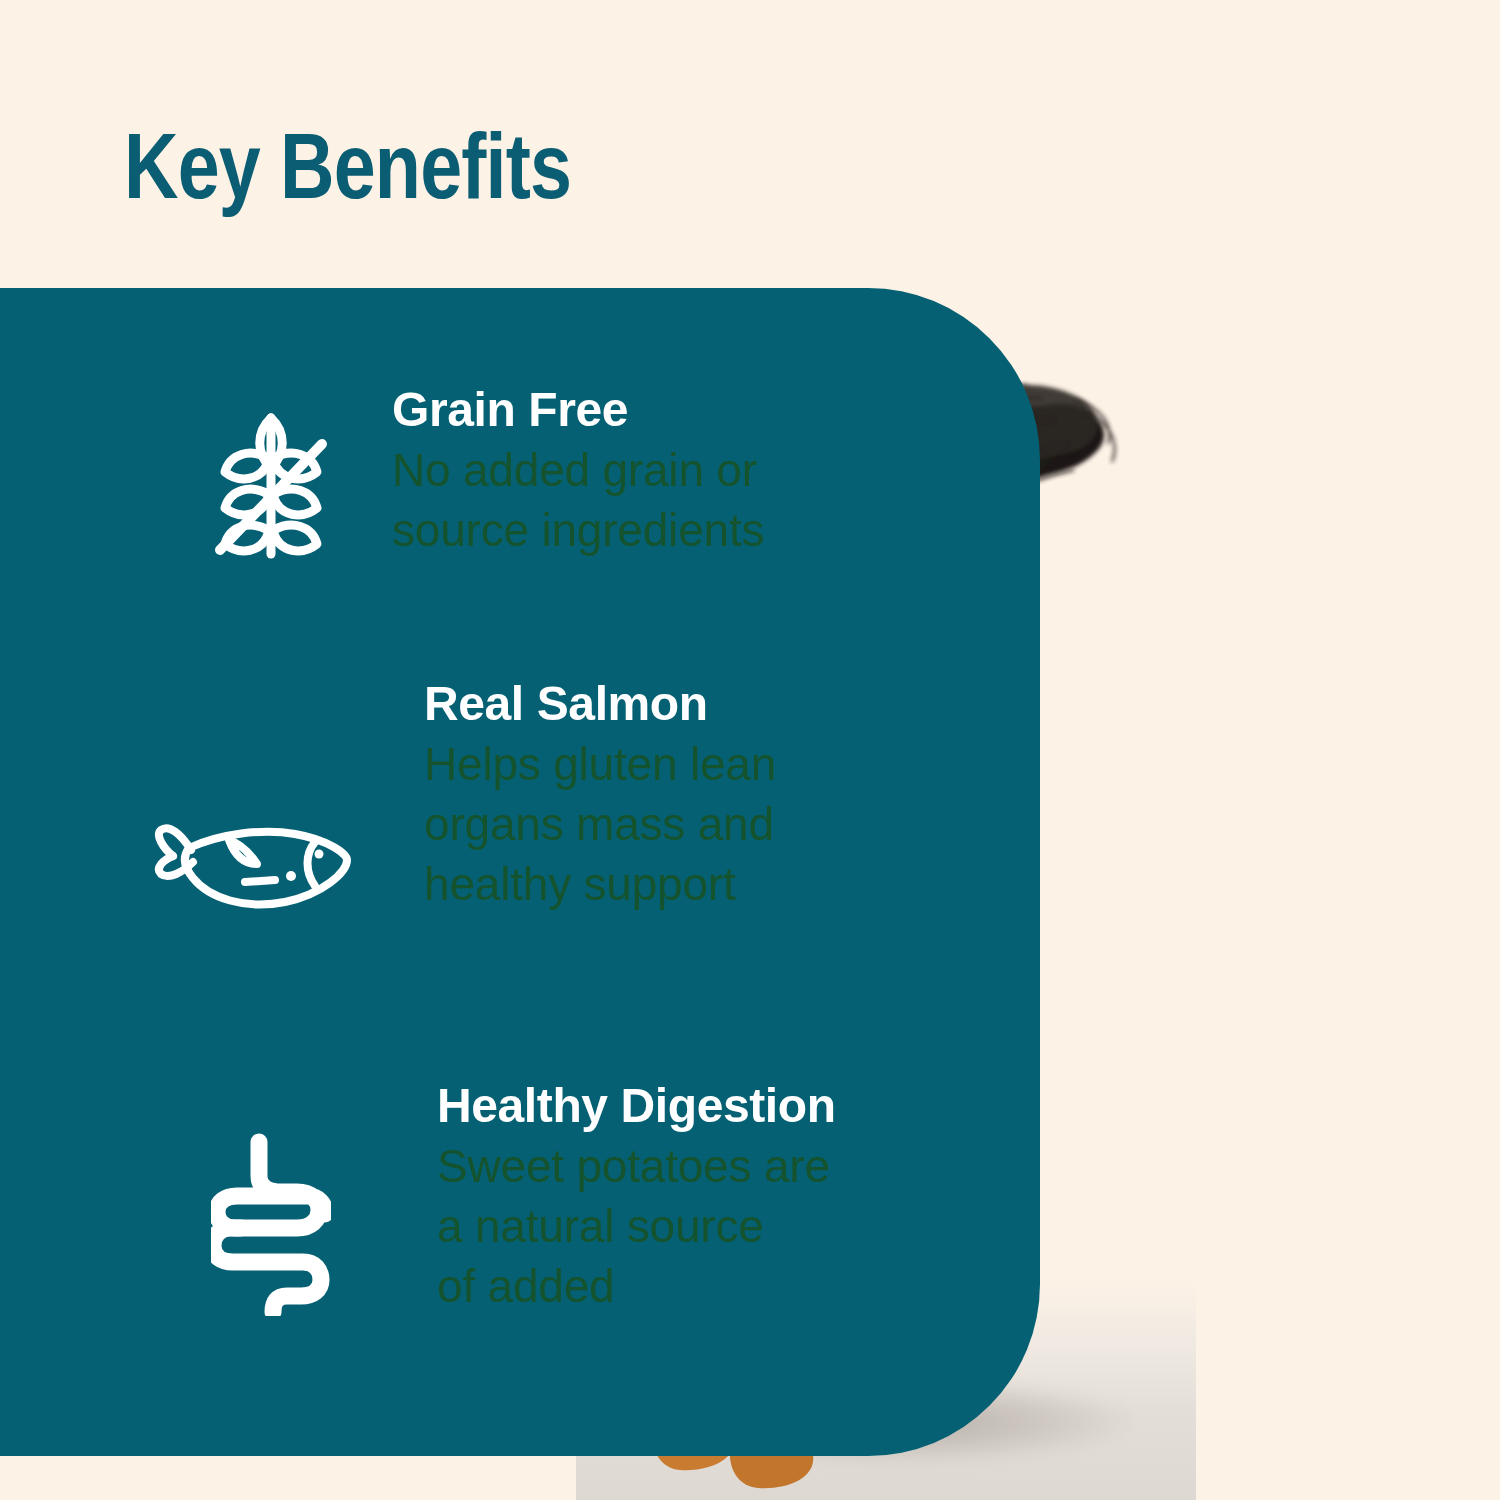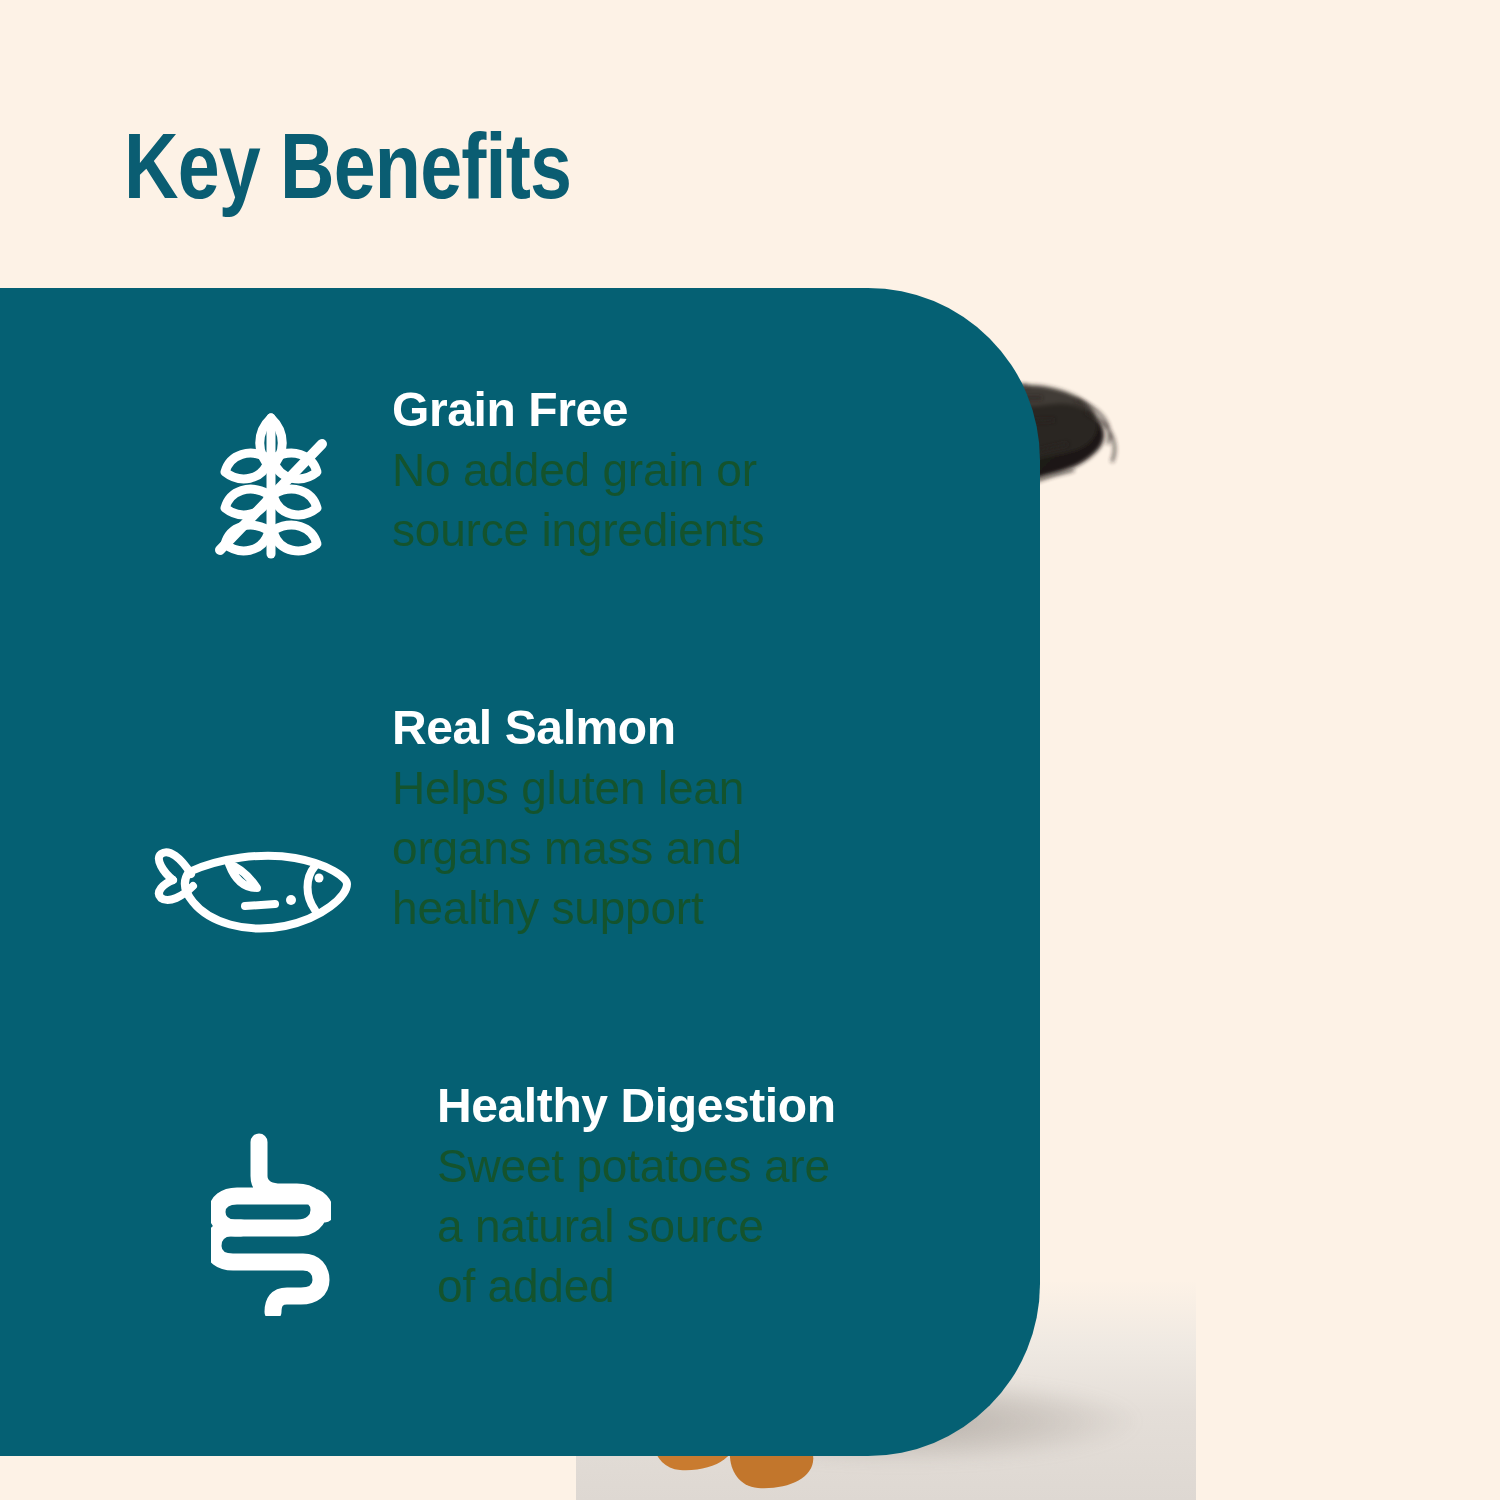--- a/index.html
+++ b/index.html
@@ -48,21 +48,21 @@
   .panel{
     position:absolute;left:0;top:288px;width:1040px;height:1168px;
     background:#056073;
     border-top-right-radius:172px;
     border-bottom-right-radius:172px;
   }
 
   
   .benefit{position:absolute;display:flex;align-items:flex-end;}
   .b1{left:150px;top:378px;}
-  .b2{left:118px;top:700px;}
+  .b2{left:118px;top:676px;gap:32px;}
   .b3{left:150px;top:1078px;gap:45px;}
 
   .icon-wrap{flex:0 0 auto;display:flex;align-items:flex-start;justify-content:center;}
   .icon-wrap.wheat{width:242px;padding-top:6px;}
   .icon-wrap.fish{width:274px;padding-top:20px;}
   .icon-wrap.gut{width:242px;padding-top:8px;}
 
   .texts{flex:0 0 auto;}
   .b-title{
     font-size:48px;font-weight:700;color:#ffffff;

